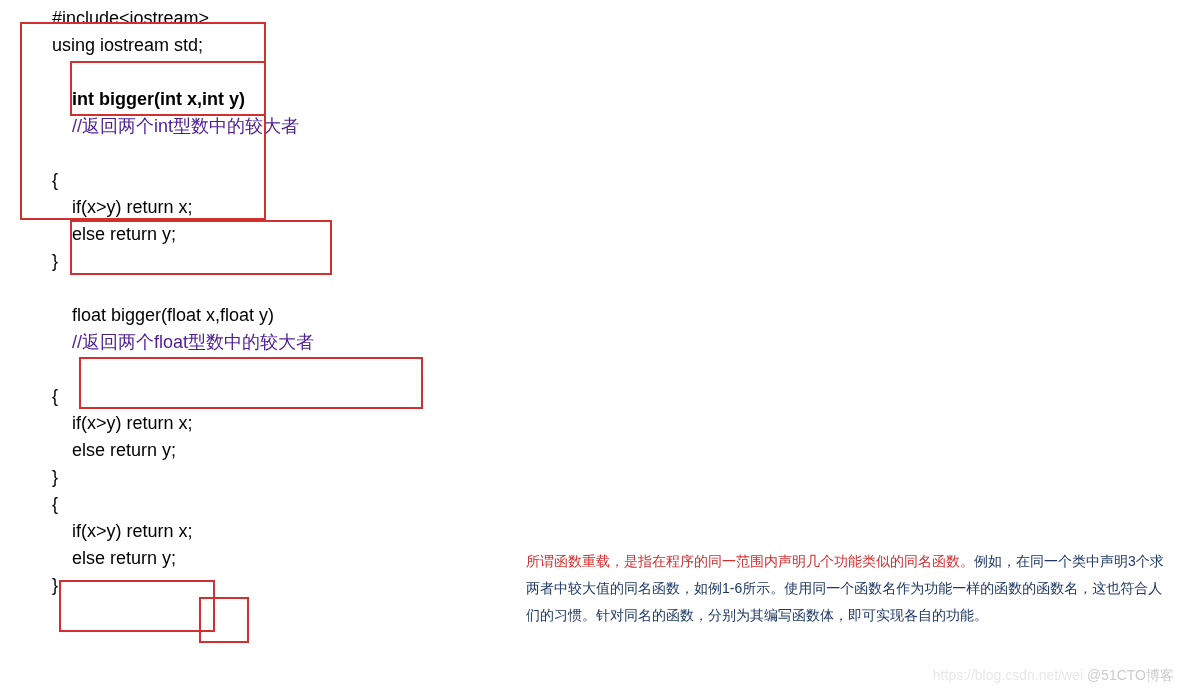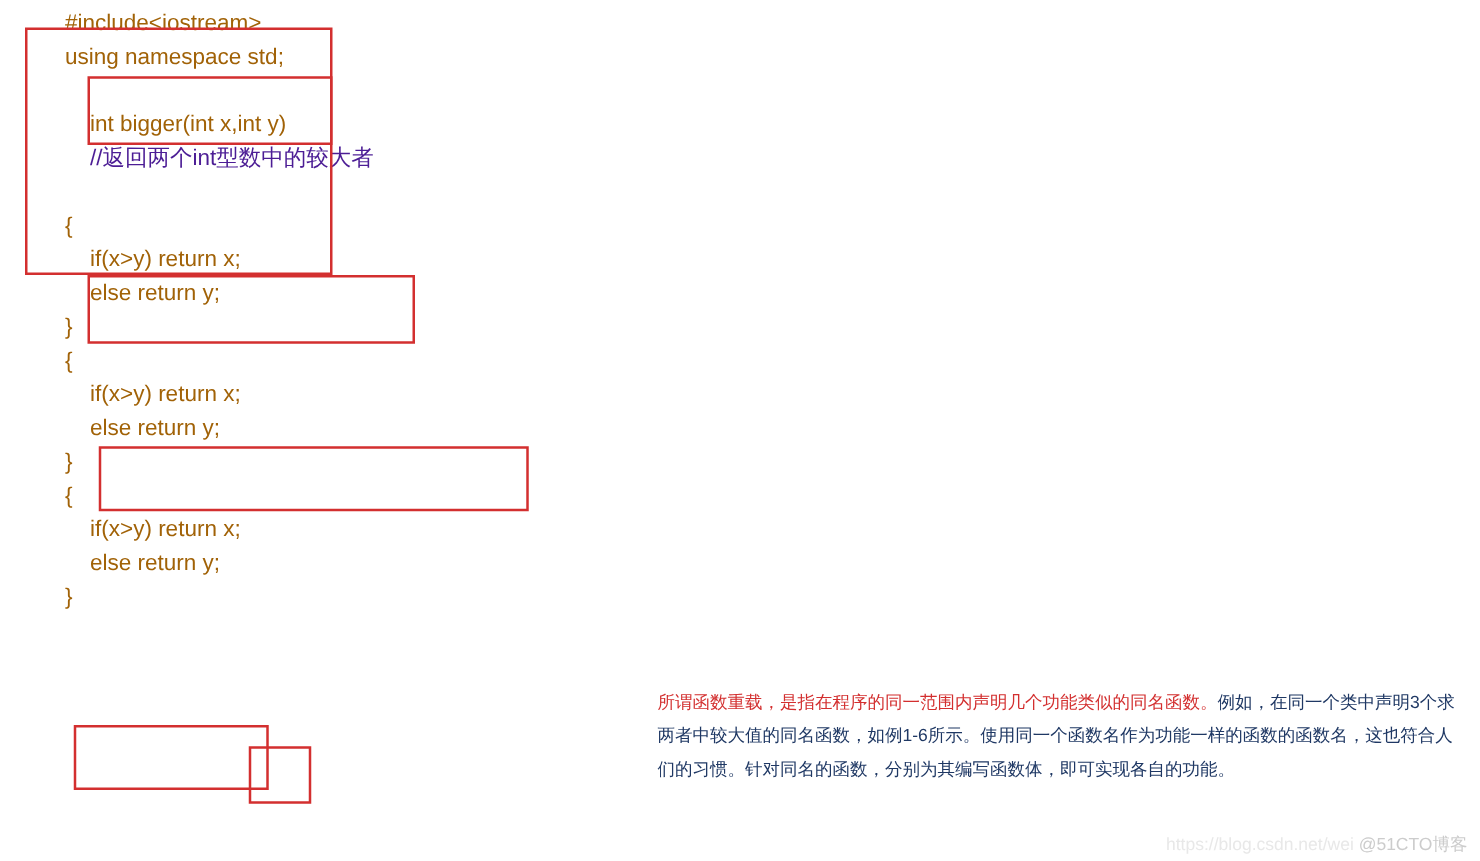--- a/index.html
+++ b/index.html
@@ -13,21 +13,21 @@
     }
     .code-container {
       padding: 5px 0 0 52px;
       font-size: 18px;
       line-height: 27px;
     }
     .code-line {
       white-space: pre;
       color: #1f3864;
     }
-    .code-blue { color: #a16207; }
+    .code-blue { color: #000000; }
     .comment-green { color: #4c1d95; }
     .red-box {
       position: absolute;
       border: 2px solid #d32f2f;
       pointer-events: none;
     }
     .explanation-red {
       position: absolute;
       font-size: 14px;
       line-height: 27px;
@@ -42,30 +42,34 @@
       color: #cccccc;
       font-family: Arial, sans-serif;
     }
     .watermark-left { color: #e8e8e8; }
   </style>
 </head>
 <body>
 
 <div class="code-container">
   <div class="code-line code-blue">#include&lt;iostream&gt;</div>
-  <div class="code-line code-blue">using namespace std;</div>
+  <div class="code-line code-blue">using iostream std;</div>
   <div class="code-line"></div>
   <div class="code-line">
-    <span class="code-blue" style="display:inline-block; width:254px;">int bigger(int x,int y)</span>
+    <span class="code-blue" style="display:inline-block; width:254px;font-weight:bold;">int bigger(int x,int y)</span>
     <span class="comment-green">//返回两个int型数中的较大者</span>
   </div>
   <div class="code-line code-blue">{</div>
   <div class="code-line code-blue">    if(x&gt;y) return x;</div>
   <div class="code-line code-blue">    else return y;</div>
   <div class="code-line code-blue">}</div>
+  <div class="code-line">
+    <span class="code-blue" style="display:inline-block; width:272px;">float bigger(float x,float y)</span>
+    <span class="comment-green">//返回两个float型数中的较大者</span>
+  </div>
   <div class="code-line code-blue">{</div>
   <div class="code-line code-blue">    if(x&gt;y) return x;</div>
   <div class="code-line code-blue">    else return y;</div>
   <div class="code-line code-blue">}</div>
   <div class="code-line code-blue">{</div>
   <div class="code-line code-blue">    if(x&gt;y) return x;</div>
   <div class="code-line code-blue">    else return y;</div>
   <div class="code-line code-blue">}</div>
   <div class="code-line"></div>
 

